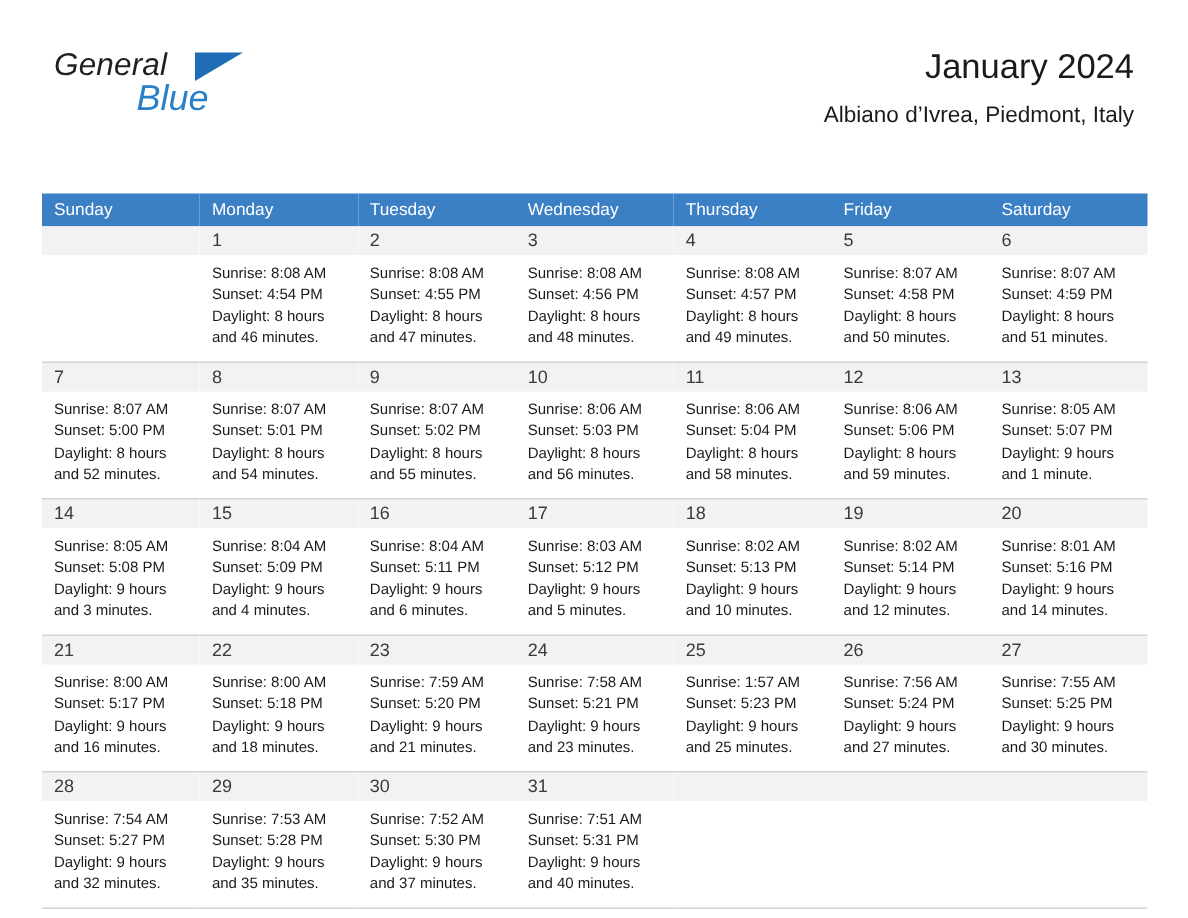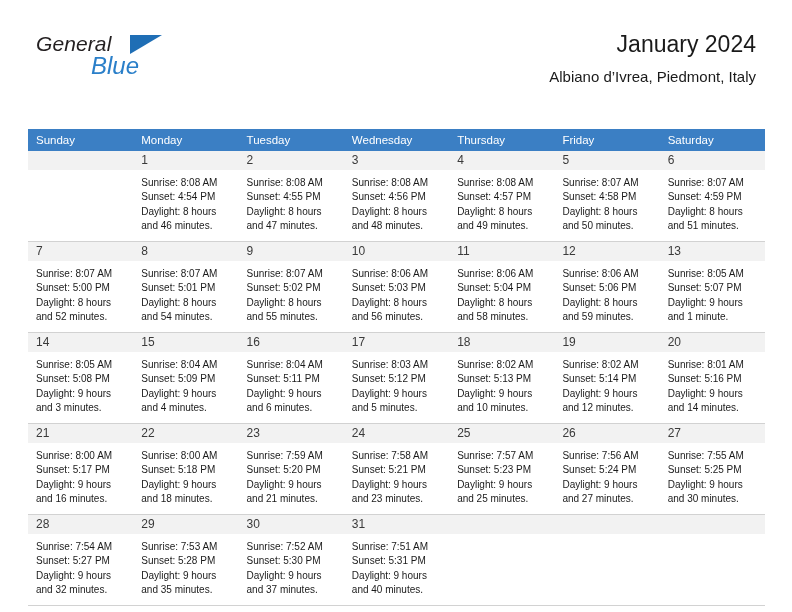--- a/index.html
+++ b/index.html
@@ -407,21 +407,21 @@
             <div class="cell-body">
               <div>Sunrise: 7:58 AM</div>
               <div>Sunset: 5:21 PM</div>
               <div>Daylight: 9 hours</div>
               <div>and 23 minutes.</div>
             </div>
           </td>
           <td>
             <span class="daynum">25</span>
             <div class="cell-body">
-              <div>Sunrise: 7:57 AM</div>
+              <div>Sunrise: 1:57 AM</div>
               <div>Sunset: 5:23 PM</div>
               <div>Daylight: 9 hours</div>
               <div>and 25 minutes.</div>
             </div>
           </td>
           <td>
             <span class="daynum">26</span>
             <div class="cell-body">
               <div>Sunrise: 7:56 AM</div>
               <div>Sunset: 5:24 PM</div>

